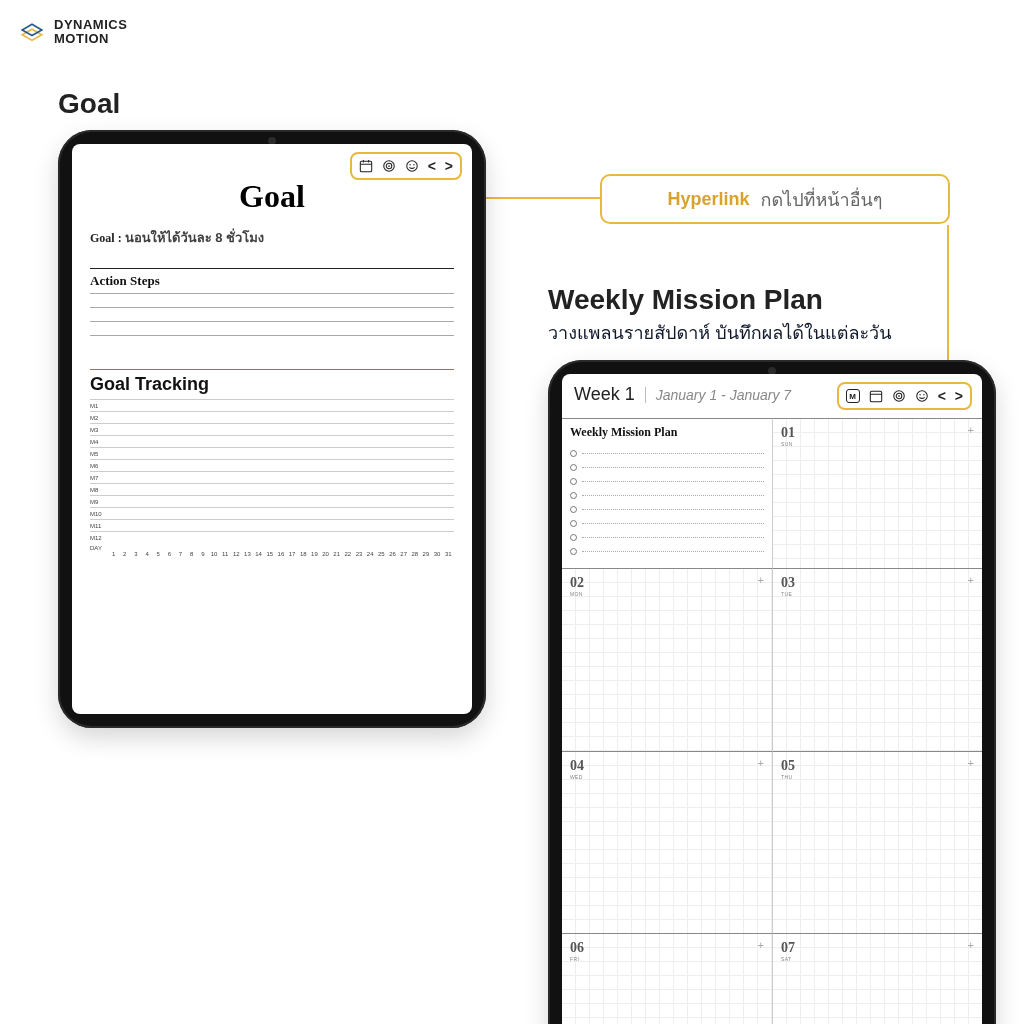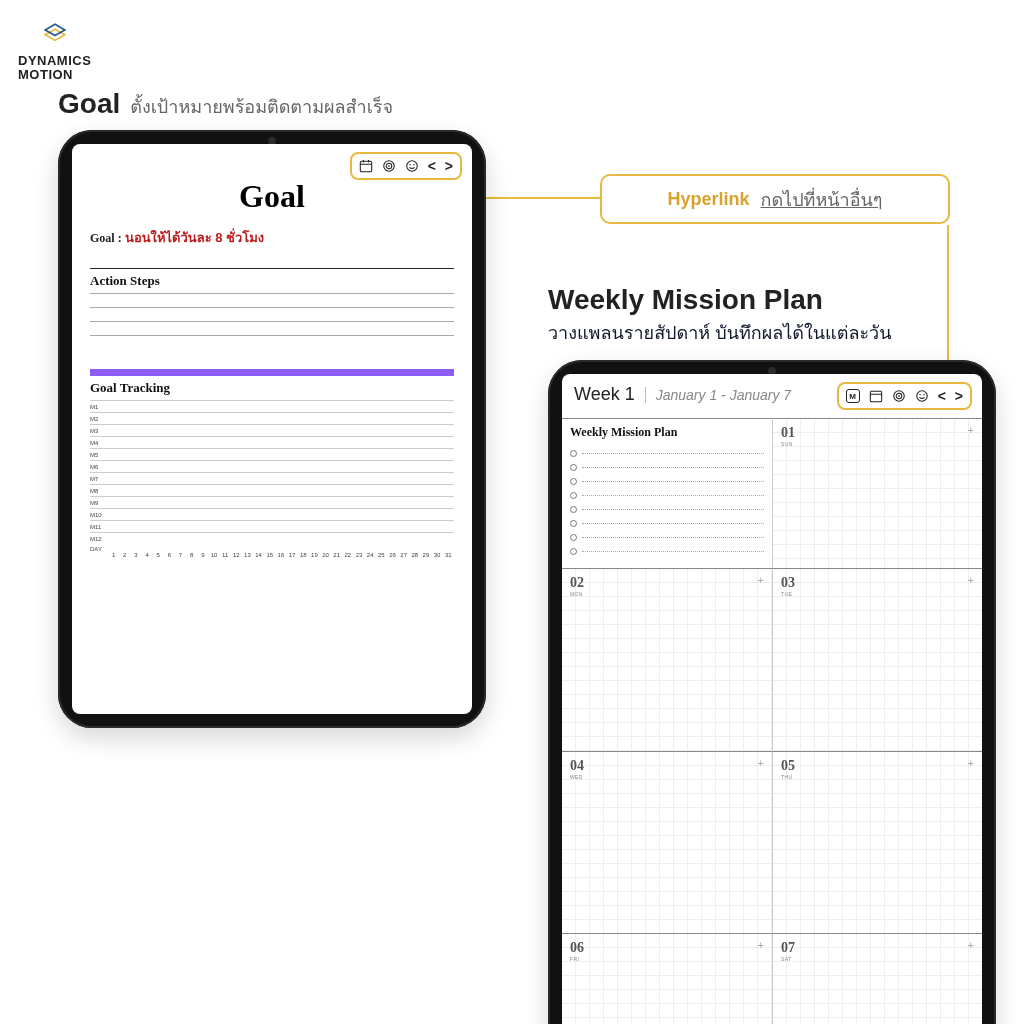--- a/index.html
+++ b/index.html
@@ -1,40 +1,40 @@
 <!DOCTYPE html>
 <html><head>
 <meta charset="utf-8">
 <style>
 * { margin: 0; padding: 0; box-sizing: border-box; }
 body {
   width: 1024px; height: 1024px; background: #fff;
   font-family: -apple-system, "Helvetica Neue", Arial, sans-serif;
   position: relative; overflow: hidden;
 }
-.logo { position: absolute; top: 18px; left: 18px; display: flex; align-items: center; gap: 8px; flex-direction: column; }
+.logo { position: absolute; top: 18px; left: 18px; display: flex; align-items: center; gap: 8px; }
 .logo-mark { width: 28px; height: 28px; position: relative; }
 .logo-mark svg { width: 100%; height: 100%; }
 .logo-text { font-size: 13px; font-weight: 700; color: #222; line-height: 1.1; letter-spacing: .5px; }
 .title-row { position: absolute; display: flex; align-items: baseline; gap: 10px; }
 .title-row .hd { font-size: 28px; font-weight: 700; color: #222; }
 .title-row .sub { font-size: 18px; color: #666; }
 #t1 { top: 88px; left: 58px; }
 #t2 { top: 284px; left: 548px; }
 .sub-multi { position: absolute; top: 318px; left: 548px; font-size: 18px; color: #0f172a; }
 
 
 .pill {
   position: absolute; top: 174px; left: 600px; width: 350px; height: 50px;
   border: 2px solid #e8b93f; border-radius: 10px; background: #fff;
   display: flex; align-items: center; justify-content: center; gap: 11px;
   font-size: 18px;
 }
 .pill .em { color: #d9a12e; font-weight: 700; }
-.pill .rest { color: #666; text-decoration: underline; }
+.pill .rest { color: #666; }
 .connector { position: absolute; pointer-events: none; }
 #conn1 { top: 195px; left: 470px; width: 130px; height: 6px; }
 #conn2 { top: 225px; left: 945px; width: 6px; height: 150px; }
 
 
 .tablet {
   position: absolute; background: #111; border-radius: 34px; padding: 14px;
   box-shadow: 0 10px 24px rgba(0,0,0,.16), inset 0 0 0 2px #2a2a2a;
 }
 .tablet .cam { position:absolute; top:7px; left:50%; transform:translateX(-50%); width:8px; height:8px; background:#2b2b2b; border-radius:50%; }
@@ -48,27 +48,27 @@
   border: 2px solid #e8b93f; border-radius: 8px; background: #fff;
   display: flex; align-items: center; gap: 9px;
 }
 .toolbar span { font-size: 14px; color: #222; display: inline-flex; align-items: center; }
 .nav-ch { font-weight: 700; font-size: 15px; }
 
 
 .g-head { text-align: center; font-family: Georgia, "Times New Roman", serif; font-size: 32px; font-weight: 700; margin-top: 34px; }
 .g-rows { padding: 12px 18px 0 18px; font-size: 12px; }
 .g-rows .label { font-family: Georgia, serif; font-weight: 600; color: #222; }
-.g-rows .val-o { color: #b91c1c; font-weight: 600; font-size: 13px; }
+.g-rows .val-o { color: #404040; font-weight: 600; font-size: 13px; }
 .g-rows .val-g { color: #444; font-size: 12px; }
 .rule-group { margin-top: 26px; padding: 0 18px; }
 .rule-group .sec-title { font-family: Georgia, serif; font-weight: 700; font-size: 13px; color: #111; margin-bottom: 4px; border-top: 1px solid #222; padding-top: 4px; }
 .rule { border-top: 1px solid #aaa; height: 14px; }
 .gt { padding: 0 18px; margin-top: 20px; }
-.gt .sec-title { font-family: Liberation Serif, serif; font-weight: 700; font-size: 13px; color: #111; border-top: 7px solid #8b5cf6; padding-top: 4px; }
+.gt .sec-title { font-family: Liberation Sans, sans-serif; font-weight: 700; font-size: 18px; color: #111; border-top: 1px solid #8b5cf6; padding-top: 4px; }
 .gt-grid { margin-top: 4px; }
 .gt-row { display:flex; align-items:center; border-top:1px solid #ccc; height:12px; }
 .gt-row .ml { width: 18px; font-size: 6px; color: #444; }
 .gt-row .cells { flex:1; display:flex; }
 .gt-row .cells div { flex:1; border-left:1px solid #e2e2e2; }
 .gt-days { display:flex; margin-left:18px; }
 .gt-days div { flex:1; text-align:center; font-size:6px; color:#444; }
 .gt-dlabel { font-size:6px; color:#444; margin-top:2px; }
 
 
@@ -99,21 +99,20 @@
       </svg>
   </div>
   <div class="logo-text">
     <div>DYNAMICS</div>
     <div>MOTION</div>
   </div>
 </div>
 
 <div id="t1" class="title-row">
   <span class="hd">Goal</span>
-  <span class="sub">ตั้งเป้าหมายพร้อมติดตามผลสำเร็จ</span>
 </div>
 <div id="t2" class="title-row">
   <span class="hd">Weekly Mission Plan</span>
 </div>
 <div class="sub-multi">วางแพลนรายสัปดาห์ บันทึกผลได้ในแต่ละวัน</div>
 
 <div class="pill">
   <span class="em">Hyperlink</span>
   <span class="rest">กดไปที่หน้าอื่นๆ</span>
 </div>

